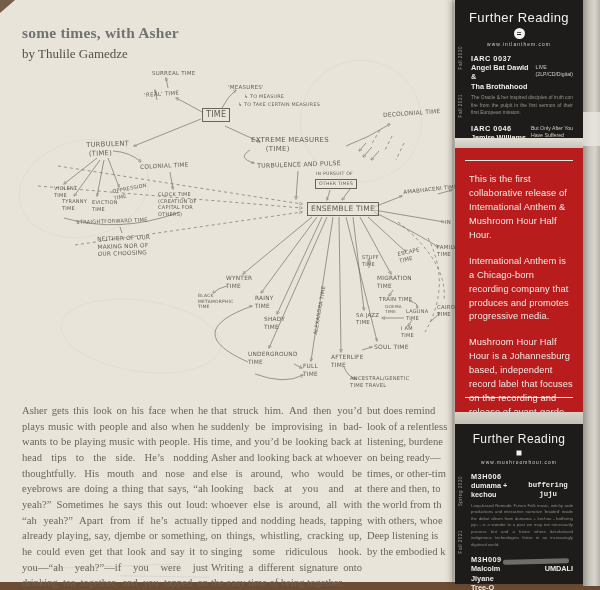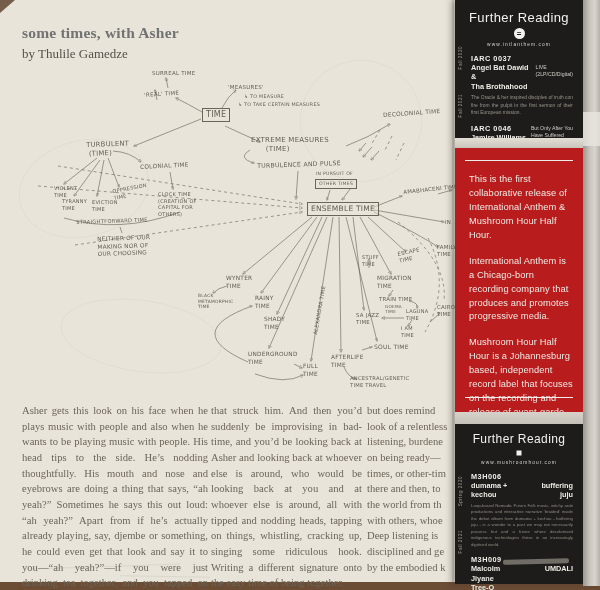--- a/index.html
+++ b/index.html
@@ -231,21 +231,20 @@
     <div class="col" id="col3">
         <div>but does remind</div>
         <div>look of a relentless</div>
         <div>listening, burdene</div>
         <div>on being ready—</div>
         <div>times, or other-tim</div>
         <div>there and then, to</div>
         <div>the world from th</div>
         <div>with others, whoe</div>
         <div>Deep listening is</div>
-        <div>disciplined and ge</div>
         <div>by the embodied k</div>
       </div>
   </div>
 
   <div id="spine">
 
     <div class="sec" id="secTop">
       <div class="fr-head">Further Reading</div>
       <div class="logo-ia">=</div>
       <div class="url">www.intlanthem.com</div>
@@ -290,21 +289,21 @@
     <div class="sec" id="secBot">
       <div class="fr-head small">Further Reading</div>
       <div class="logo-mh"></div>
       <div class="url">www.mushroomhour.com</div>
       <div class="season" style="top:52px;">Spring 2020</div>
       <div class="season" style="top:106px;">Fall 2021</div>
       <div class="entry">
         <div class="cat">M3H006</div>
         <div class="erow">
           <div class="artist">dumama + kechou</div>
-          <div class="artist" style="text-align:right;">buffering juju</div>
+          <div class="artist" style="text-align:center;font-family:Liberation Mono, monospace;">buffering juju</div>
         </div>
         <div class="desc tiny">Loop-based Nomadic Future Folk music, witchy arab productions and interactive narrative 'braided' inside the debut album from dumama + kechou - buffering juju - is a wonder to a past we may not necessarily possess but and a future where decolonised indigenous technologies thrive in an increasingly digitised world.</div>
       </div>
       <div class="entry">
         <div class="cat">M3H009</div>
         <div class="erow">
           <div class="artist">Malcolm Jiyane Tree-O</div>
           <div class="artist" style="text-align:left;padding-left:35px;">UMDALI</div>
         </div>
         <div class="desc tiny">A painterly yet spirited exploration of life, death and mortality sung the mode of dedication to a celebration of song, Malcolm Jiyane Tree-O's UMDALI is a tender mercy and homage, dual in South African jazz. A generous attention and lucubration, vibrato into the Malcolm Jiyane ranks as the vanguard of his intelligent generation of jazz musicians.</div>

